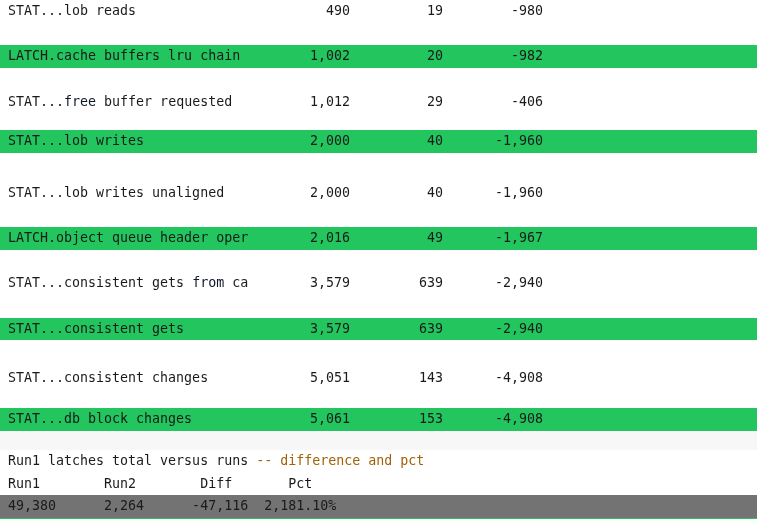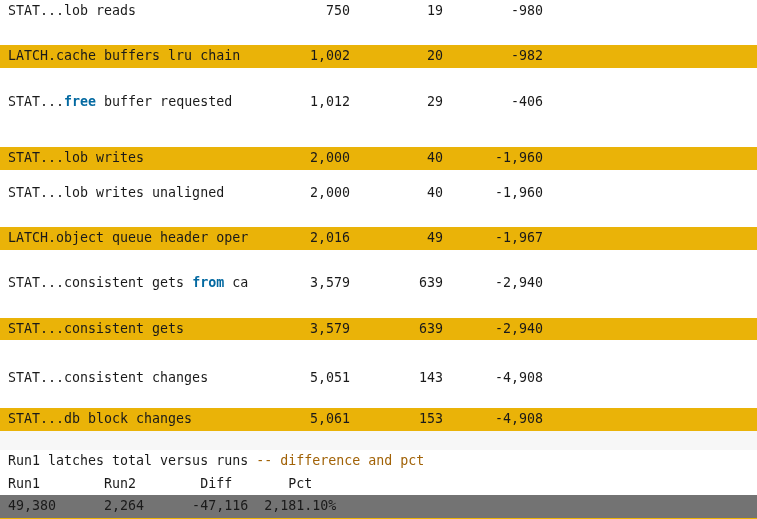--- a/index.html
+++ b/index.html
@@ -32,21 +32,21 @@
   }
   .row {
     position: relative;
     height: 22.7px;
     line-height: 22.7px;
     width: 757px;
     white-space: pre;
     background: #ffffff;
   }
   .row.alt {
-    background: #eab308;
+    background: #22c55e;
   }
   .cell {
     position: absolute;
     top: 0;
     height: 22.7px;
     line-height: 22.7px;
     white-space: pre;
     overflow: hidden;
   }
   .c-name {
@@ -64,22 +64,22 @@
     text-align: right;
   }
   .c-n3 {
     left: 400px;
     width: 143px;
     text-align: right;
   }
 
   
   .kw {
-    color: #0369a1;
-    font-weight: bold;
+    color: #0f172a;
+    font-weight: normal;
   }
   .cmt {
     color: #a16207;
   }
 
   
   .band {
     position: absolute;
     left: 0;
     width: 757px;
@@ -103,24 +103,24 @@
     background: #ffffff;
   }
   .sline.alt { background: #737373; }
 </style>
 </head>
 <body>
 
 <div id="screen">
 
   <div class="grid" style="height: 476.7px;">
-      <div class="row" style="top: 0px;"><span class="cell c-name"><span>STAT...lob reads</span></span><span class="cell c-n1">750</span><span class="cell c-n2">19</span><span class="cell c-n3">-980</span></div>
+      <div class="row" style="top: 0px;"><span class="cell c-name"><span>STAT...lob reads</span></span><span class="cell c-n1">490</span><span class="cell c-n2">19</span><span class="cell c-n3">-980</span></div>
       <div class="row alt" style="top: 22.7px;"><span class="cell c-name"><span>LATCH.cache buffers lru chain</span></span><span class="cell c-n1">1,002</span><span class="cell c-n2">20</span><span class="cell c-n3">-982</span></div>
       <div class="row" style="top: 45.4px;"><span class="cell c-name"><span>STAT...</span><span class="kw">free</span><span> buffer requested</span></span><span class="cell c-n1">1,012</span><span class="cell c-n2">29</span><span class="cell c-n3">-406</span></div>
-      <div class="row alt" style="top: 79px;"><span class="cell c-name"><span>STAT...lob writes</span></span><span class="cell c-n1">2,000</span><span class="cell c-n2">40</span><span class="cell c-n3">-1,960</span></div>
+      <div class="row alt" style="top: 62px;"><span class="cell c-name"><span>STAT...lob writes</span></span><span class="cell c-n1">2,000</span><span class="cell c-n2">40</span><span class="cell c-n3">-1,960</span></div>
       <div class="row" style="top: 90.8px;"><span class="cell c-name"><span>STAT...lob writes unaligned</span></span><span class="cell c-n1">2,000</span><span class="cell c-n2">40</span><span class="cell c-n3">-1,960</span></div>
       <div class="row alt" style="top: 113.5px;"><span class="cell c-name"><span>LATCH.object queue header oper</span></span><span class="cell c-n1">2,016</span><span class="cell c-n2">49</span><span class="cell c-n3">-1,967</span></div>
       <div class="row" style="top: 136.2px;"><span class="cell c-name"><span>STAT...consistent gets </span><span class="kw">from</span><span> ca</span></span><span class="cell c-n1">3,579</span><span class="cell c-n2">639</span><span class="cell c-n3">-2,940</span></div>
       <div class="row alt" style="top: 158.9px;"><span class="cell c-name"><span>STAT...consistent gets</span></span><span class="cell c-n1">3,579</span><span class="cell c-n2">639</span><span class="cell c-n3">-2,940</span></div>
       <div class="row" style="top: 185px;"><span class="cell c-name"><span>STAT...consistent changes</span></span><span class="cell c-n1">5,051</span><span class="cell c-n2">143</span><span class="cell c-n3">-4,908</span></div>
       <div class="row alt" style="top: 204.3px;"><span class="cell c-name"><span>STAT...db block changes</span></span><span class="cell c-n1">5,061</span><span class="cell c-n2">153</span><span class="cell c-n3">-4,908</span></div>
       <div class="row" style="top: 227px;"><span class="cell c-name"><span>STAT...calls </span><span class="kw">to</span><span> get snapshot s</span></span><span class="cell c-n1">7,007</span><span class="cell c-n2">146</span><span class="cell c-n3">-6,861</span></div>
       <div class="row alt" style="top: 249.7px;"><span class="cell c-name"><span>STAT...db block gets</span></span><span class="cell c-n1">14,075</span><span class="cell c-n2">346</span><span class="cell c-n3">-13,729</span></div>
       <div class="band alt" style="top: 431.3px;"></div>
       <div class="band plain" style="top: 454px;"></div>

